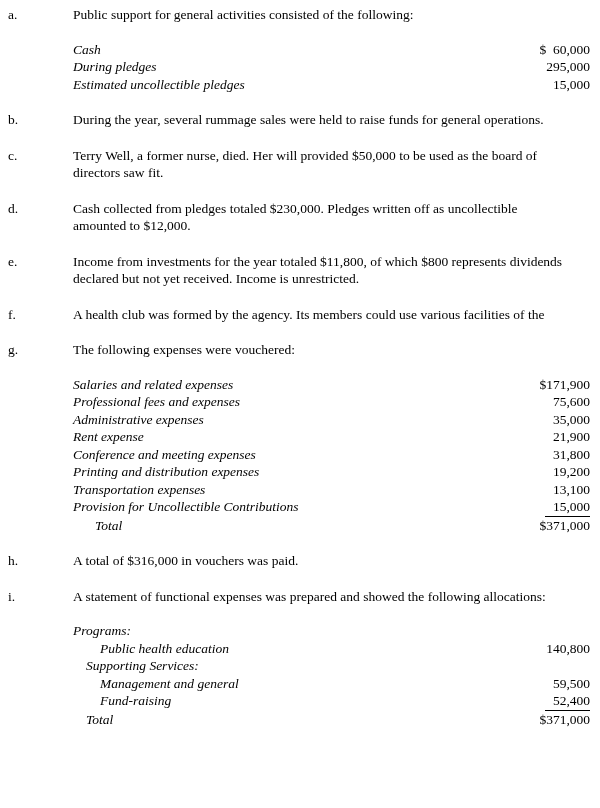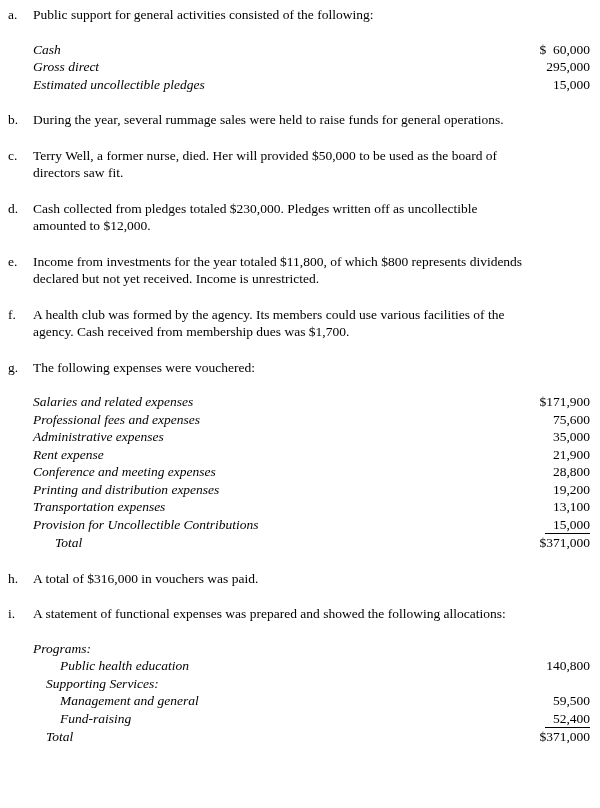--- a/index.html
+++ b/index.html
@@ -24,20 +24,21 @@
     margin-bottom: 18px;
   }
   .doc-item:last-child { margin-bottom: 0; }
   .item-letter {
     flex: none;
     width: 25px;
   }
   .item-body {
     flex: 1;
     min-width: 0;
+    margin-left: 40px;
   }
   .text-line {
     white-space: pre;
   }
   .fin-table {
     margin-top: 17px;
   }
   .fin-row {
     display: flex;
     align-items: baseline;
@@ -65,21 +66,21 @@
     <div class="doc-item">
       <div class="item-letter">a.</div>
       <div class="item-body">
         <div class="text-line">Public support for general activities consisted of the following:</div>
         <div class="fin-table">
           <div class="fin-row">
             <div class="row-label">Cash</div>
             <div class="row-value">$  60,000</div>
           </div>
           <div class="fin-row">
-            <div class="row-label">Gross direct</div>
+            <div class="row-label">During pledges</div>
             <div class="row-value">295,000</div>
           </div>
           <div class="fin-row">
             <div class="row-label">Estimated uncollectible pledges</div>
             <div class="row-value">15,000</div>
           </div>
         </div>
       </div>
     </div>
     <div class="doc-item">
@@ -106,21 +107,20 @@
       <div class="item-letter">e.</div>
       <div class="item-body">
         <div class="text-line">Income from investments for the year totaled $11,800, of which $800 represents dividends</div>
         <div class="text-line">declared but not yet received. Income is unrestricted.</div>
       </div>
     </div>
     <div class="doc-item">
       <div class="item-letter">f.</div>
       <div class="item-body">
         <div class="text-line">A health club was formed by the agency. Its members could use various facilities of the</div>
-        <div class="text-line">agency. Cash received from membership dues was $1,700.</div>
       </div>
     </div>
     <div class="doc-item">
       <div class="item-letter">g.</div>
       <div class="item-body">
         <div class="text-line">The following expenses were vouchered:</div>
         <div class="fin-table">
           <div class="fin-row">
             <div class="row-label">Salaries and related expenses</div>
             <div class="row-value">$171,900</div>
@@ -132,21 +132,21 @@
           <div class="fin-row">
             <div class="row-label">Administrative expenses</div>
             <div class="row-value">35,000</div>
           </div>
           <div class="fin-row">
             <div class="row-label">Rent expense</div>
             <div class="row-value">21,900</div>
           </div>
           <div class="fin-row">
             <div class="row-label">Conference and meeting expenses</div>
-            <div class="row-value">28,800</div>
+            <div class="row-value">31,800</div>
           </div>
           <div class="fin-row">
             <div class="row-label">Printing and distribution expenses</div>
             <div class="row-value">19,200</div>
           </div>
           <div class="fin-row">
             <div class="row-label">Transportation expenses</div>
             <div class="row-value">13,100</div>
           </div>
           <div class="fin-row">

